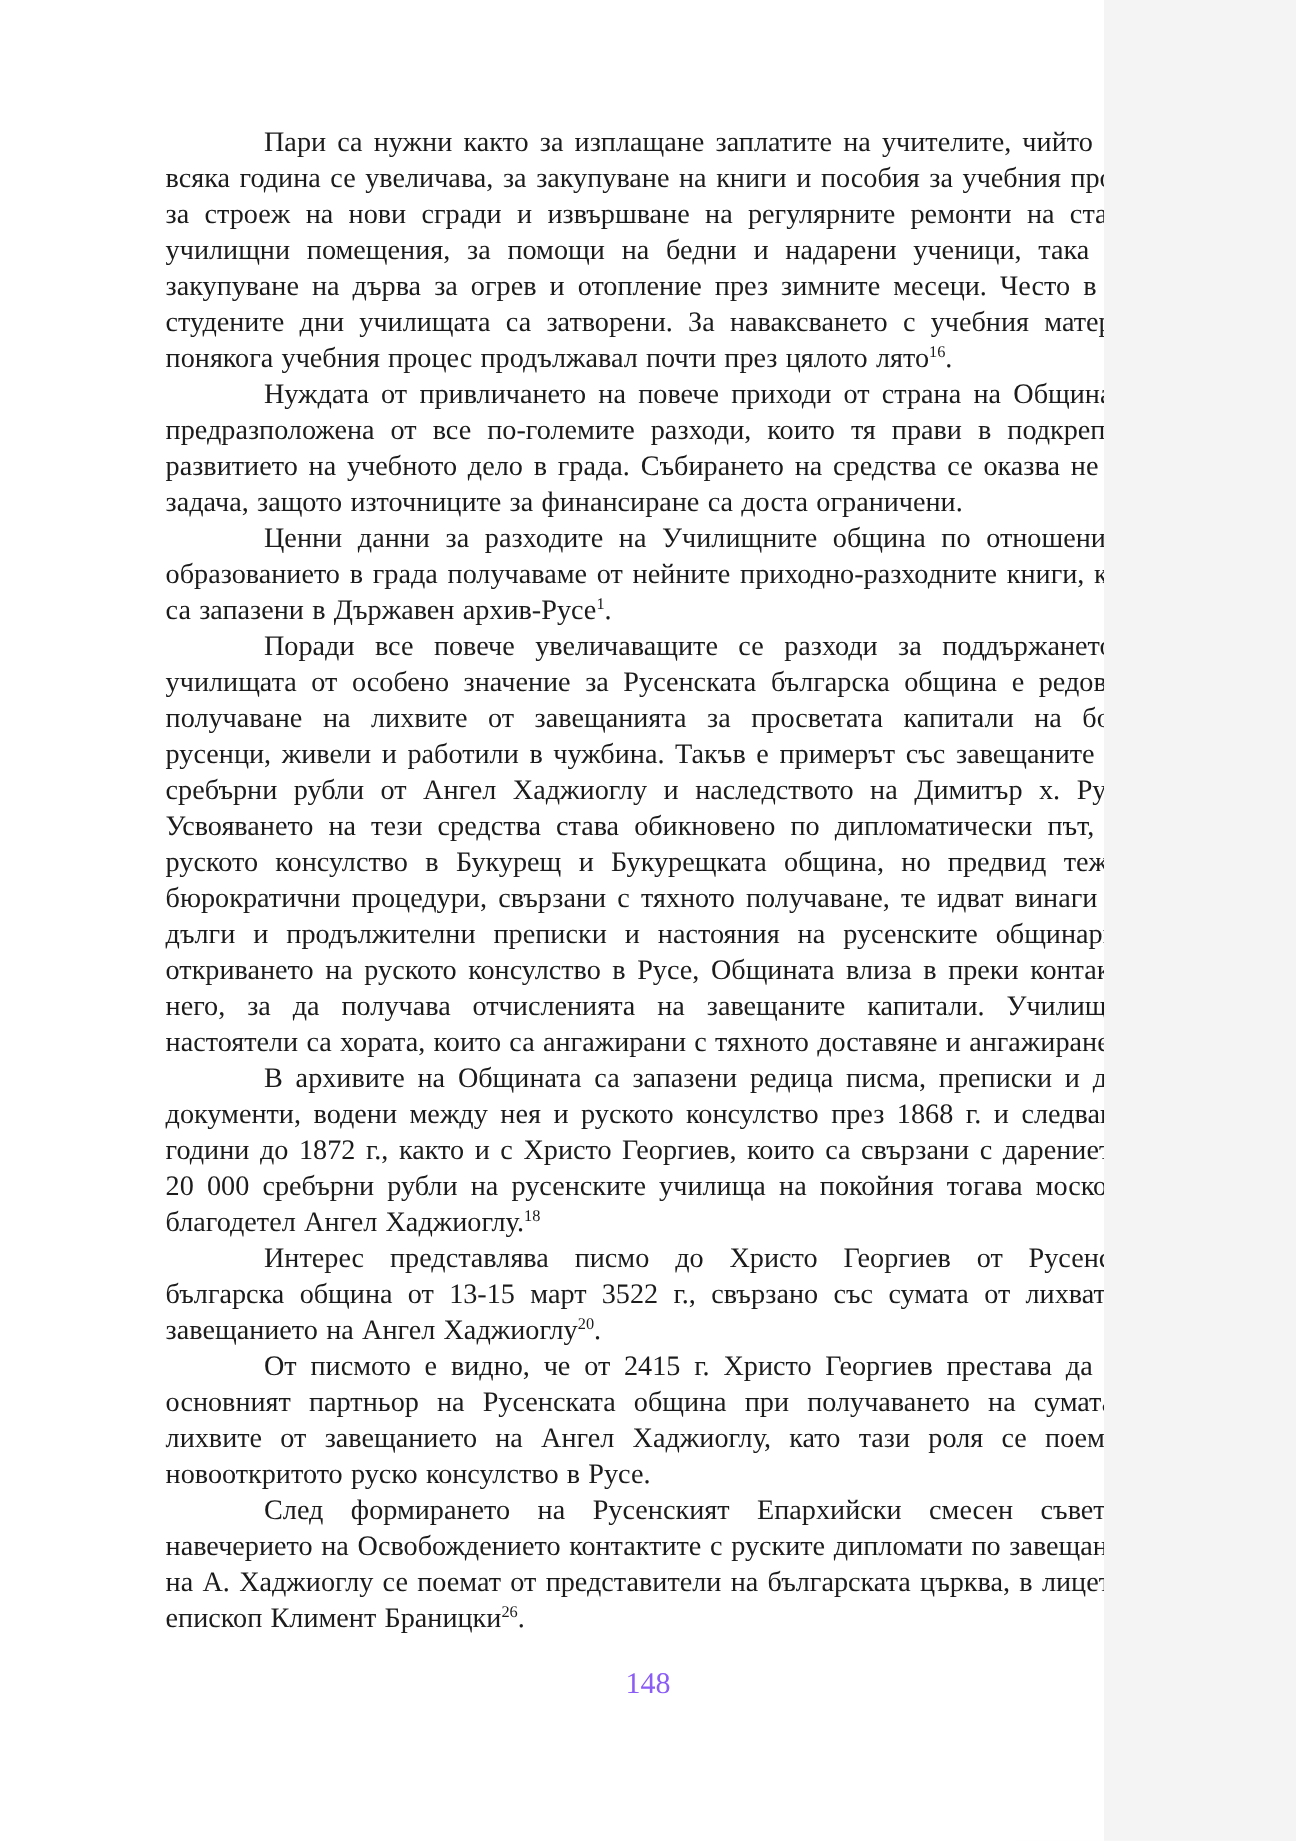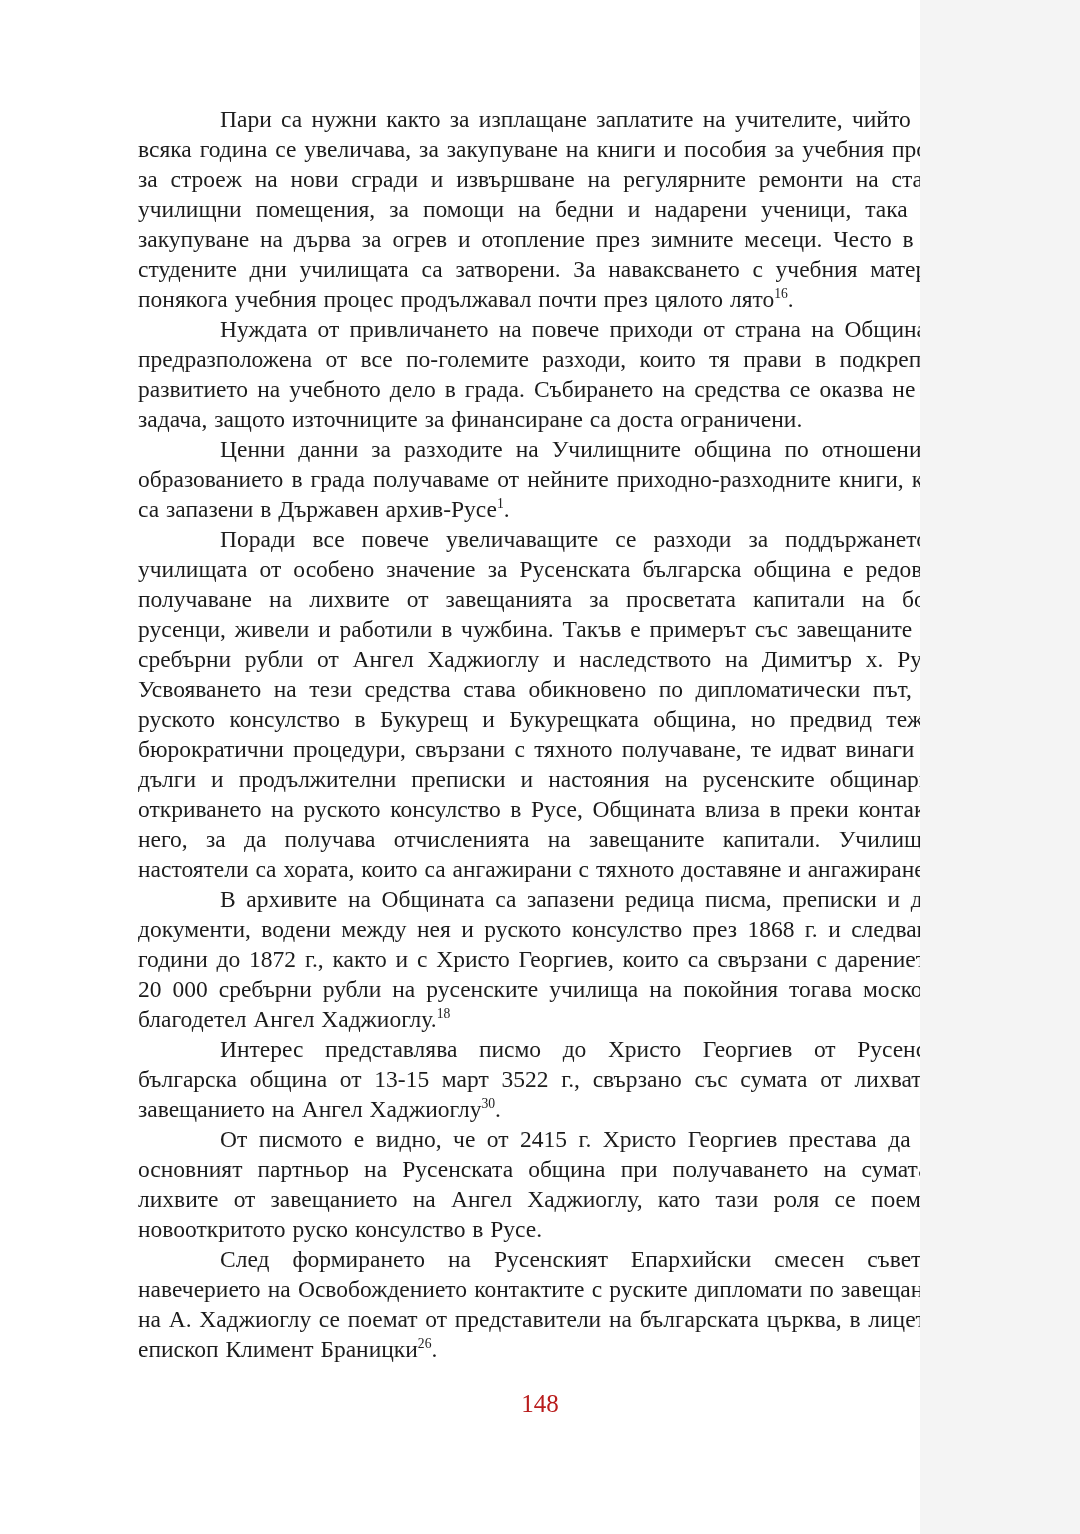--- a/index.html
+++ b/index.html
@@ -41,31 +41,31 @@
     vertical-align: super;
     letter-spacing: 0;
   }
   .page-number {
     position: absolute;
     top: 1390px;
     left: 0;
     width: 1080px;
     text-align: center;
     font-size: 25px;
-    color: #b91c1c;
+    color: #8b5cf6;
   }
 </style>
 </head>
 <body>
 
 <div class="page">
   <main class="text-block">
       <p><span>Пари са нужни както за изплащане заплатите на учителите, чийто брой всяка година се увеличава, за закупуване на книги и пособия за учебния процес, за строеж на нови сгради и извършване на регулярните ремонти на старите училищни помещения, за помощи на бедни и надарени ученици, така и за закупуване на дърва за огрев и отопление през зимните месеци. Често в най-студените дни училищата са затворени. За наваксването с учебния материал, понякога учебния процес продължавал почти през цялото лято</span><sup class="fn-marker">16</sup><span>.</span></p>
       <p><span>Нуждата от привличането на повече приходи от страна на Общината е предразположена от все по-големите разходи, които тя прави в подкрепа на развитието на учебното дело в града. Събирането на средства се оказва не лека задача, защото източниците за финансиране са доста ограничени.</span></p>
       <p><span>Ценни данни за разходите на Училищните община по отношение на образованието в града получаваме от нейните приходно-разходните книги, които са запазени в Държавен архив-Русе</span><sup class="fn-marker">1</sup><span>.</span></p>
       <p><span>Поради все повече увеличаващите се разходи за поддържането на училищата от особено значение за Русенската българска община е редовното получаване на лихвите от завещанията за просветата капитали на богати русенци, живели и работили в чужбина. Такъв е примерът със завещаните 2000 сребърни рубли от Ангел Хаджиоглу и наследството на Димитър х. Руссет. Усвояването на тези средства става обикновено по дипломатически път, чрез руското консулство в Букурещ и Букурещката община, но предвид тежките бюрократични процедури, свързани с тяхното получаване, те идват винаги след дълги и продължителни преписки и настояния на русенските общинари. С откриването на руското консулство в Русе, Общината влиза в преки контакти с него, за да получава отчисленията на завещаните капитали. Училищните настоятели са хората, които са ангажирани с тяхното доставяне и ангажиране</span><sup class="fn-marker">18</sup><span>.</span></p>
       <p><span>В архивите на Общината са запазени редица писма, преписки и други документи, водени между нея и руското консулство през 1868 г.  и следващите години до 1872 г., както и с Христо Георгиев, които са свързани с дарението от 20 000 сребърни рубли на русенските училища на покойния тогава московски благодетел Ангел Хаджиоглу.</span><sup class="fn-marker">18</sup></p>
-      <p><span>Интерес представлява писмо до Христо Георгиев от Русенската българска община от 13-15 март 3522 г., свързано със сумата от лихвата на завещанието на Ангел Хаджиоглу</span><sup class="fn-marker">30</sup><span>.</span></p>
+      <p><span>Интерес представлява писмо до Христо Георгиев от Русенската българска община от 13-15 март 3522 г., свързано със сумата от лихвата на завещанието на Ангел Хаджиоглу</span><sup class="fn-marker">20</sup><span>.</span></p>
       <p><span>От писмото е видно, че от 2415 г. Христо Георгиев престава да бъде основният партньор на Русенската община при получаването на сумата по лихвите от завещанието на Ангел Хаджиоглу, като тази роля се поема от новооткритото руско консулство в Русе.</span></p>
       <p><span>След формирането на Русенският Епархийски смесен съвет до навечерието на Освобождението контактите с руските дипломати по завещанието на А. Хаджиоглу се поемат от представители на българската църква, в лицето на епископ Климент Браницки</span><sup class="fn-marker">26</sup><span>.</span></p>
     </main>
   <div class="page-number">148</div>
 </div>
 
 </body></html>

